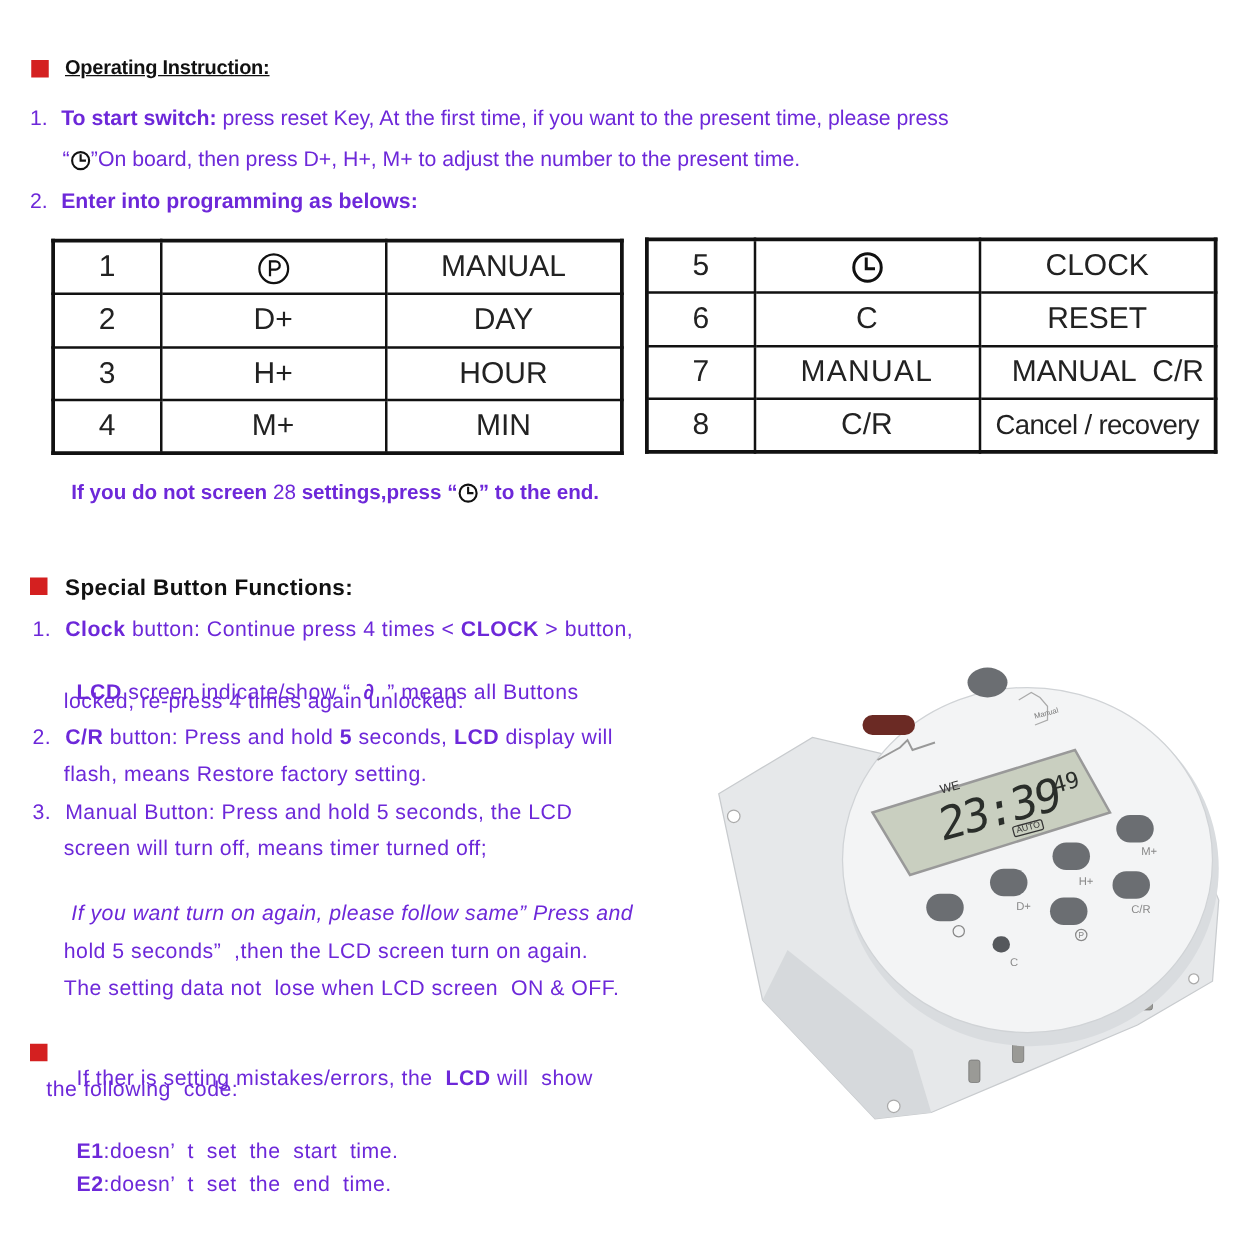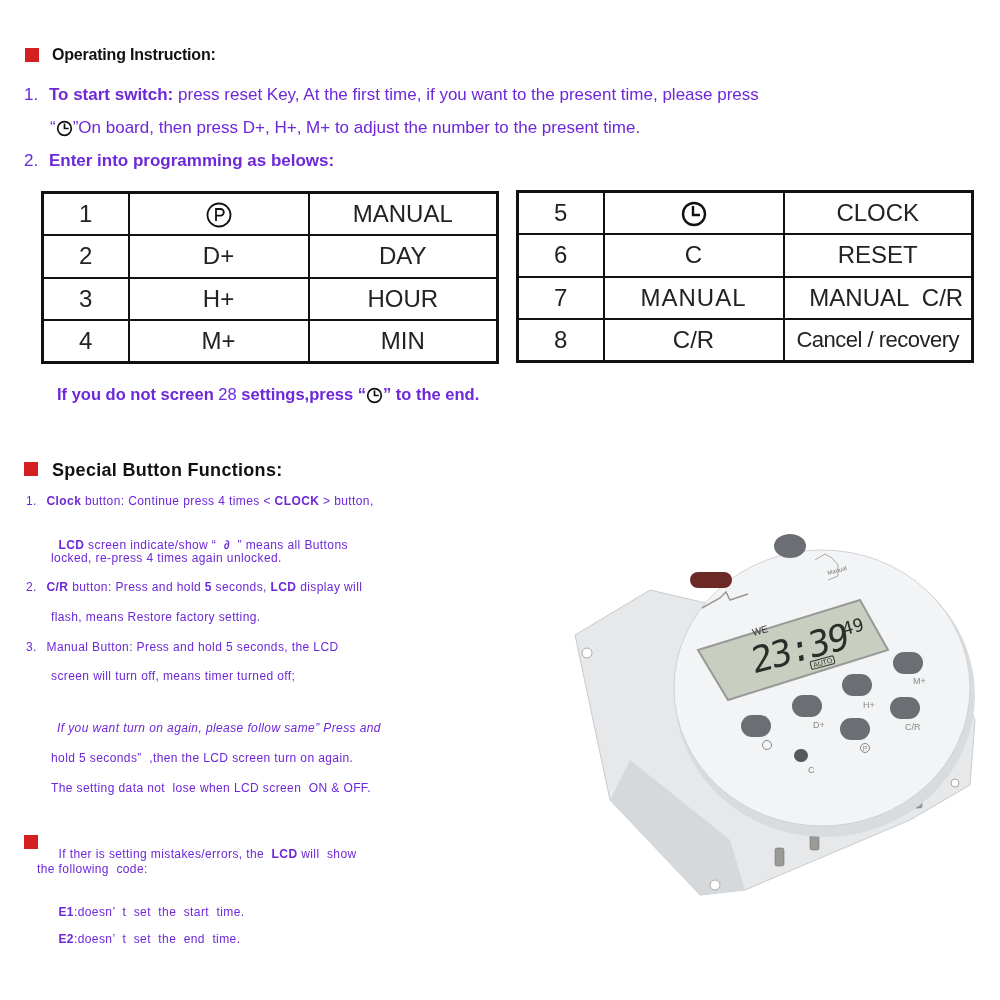--- a/index.html
+++ b/index.html
@@ -11,30 +11,30 @@
 
   .heading { font-family: "Liberation Sans", sans-serif; font-weight: bold; font-size: 16px; letter-spacing: -0.2px; color: #111; }
   .line { position: absolute; font-size: 17px; white-space: nowrap; color: #6d28d9; }
   b { font-weight: bold; }
 
   
   table.prog { position: absolute; border-collapse: collapse; border: 3px solid #111; }
   table.prog td { border: 2.5px solid #111; text-align: center; font-size: 24px; color: #222; height: 42.5px; padding: 0; }
   .sym { display: inline-flex; align-items: center; justify-content: center; vertical-align: middle; }
 
-  .body2 { font-size: 12px; letter-spacing: 0.4px; }
+  .body2 { font-size: 17px; letter-spacing: 0.4px; }
 
   
   .device { position: absolute; left: 570px; top: 510px; width: 420px; height: 390px; }
 </style>
 </head>
 <body>
 
 <div class="sq" style="left:25px;top:48px;"></div>
-<div class="abs heading" style="left:52px;top:46px;">Operating Instruction:</div>
+<div class="abs heading" style="left:52px;top:46px;text-decoration:underline;">Operating Instruction:</div>
 
 <div class="line" style="left:24px;top:85px;">
   <span>1.</span>
   <b style="margin-left:6px;">To start switch:</b><span> press reset Key,  At the first time, if you want to the present time, please press</span>
 </div>
 <div class="line" style="left:50px;top:118px;">
   <span>“</span><span class="sym">
       <svg width="17" height="17" viewBox="0 0 20 20">
         <circle cx="10" cy="10" r="8" fill="none" stroke="#111" stroke-width="2"></circle>
         <path d="M10 4 V10 H15" fill="none" stroke="#111" stroke-width="2"></path>

